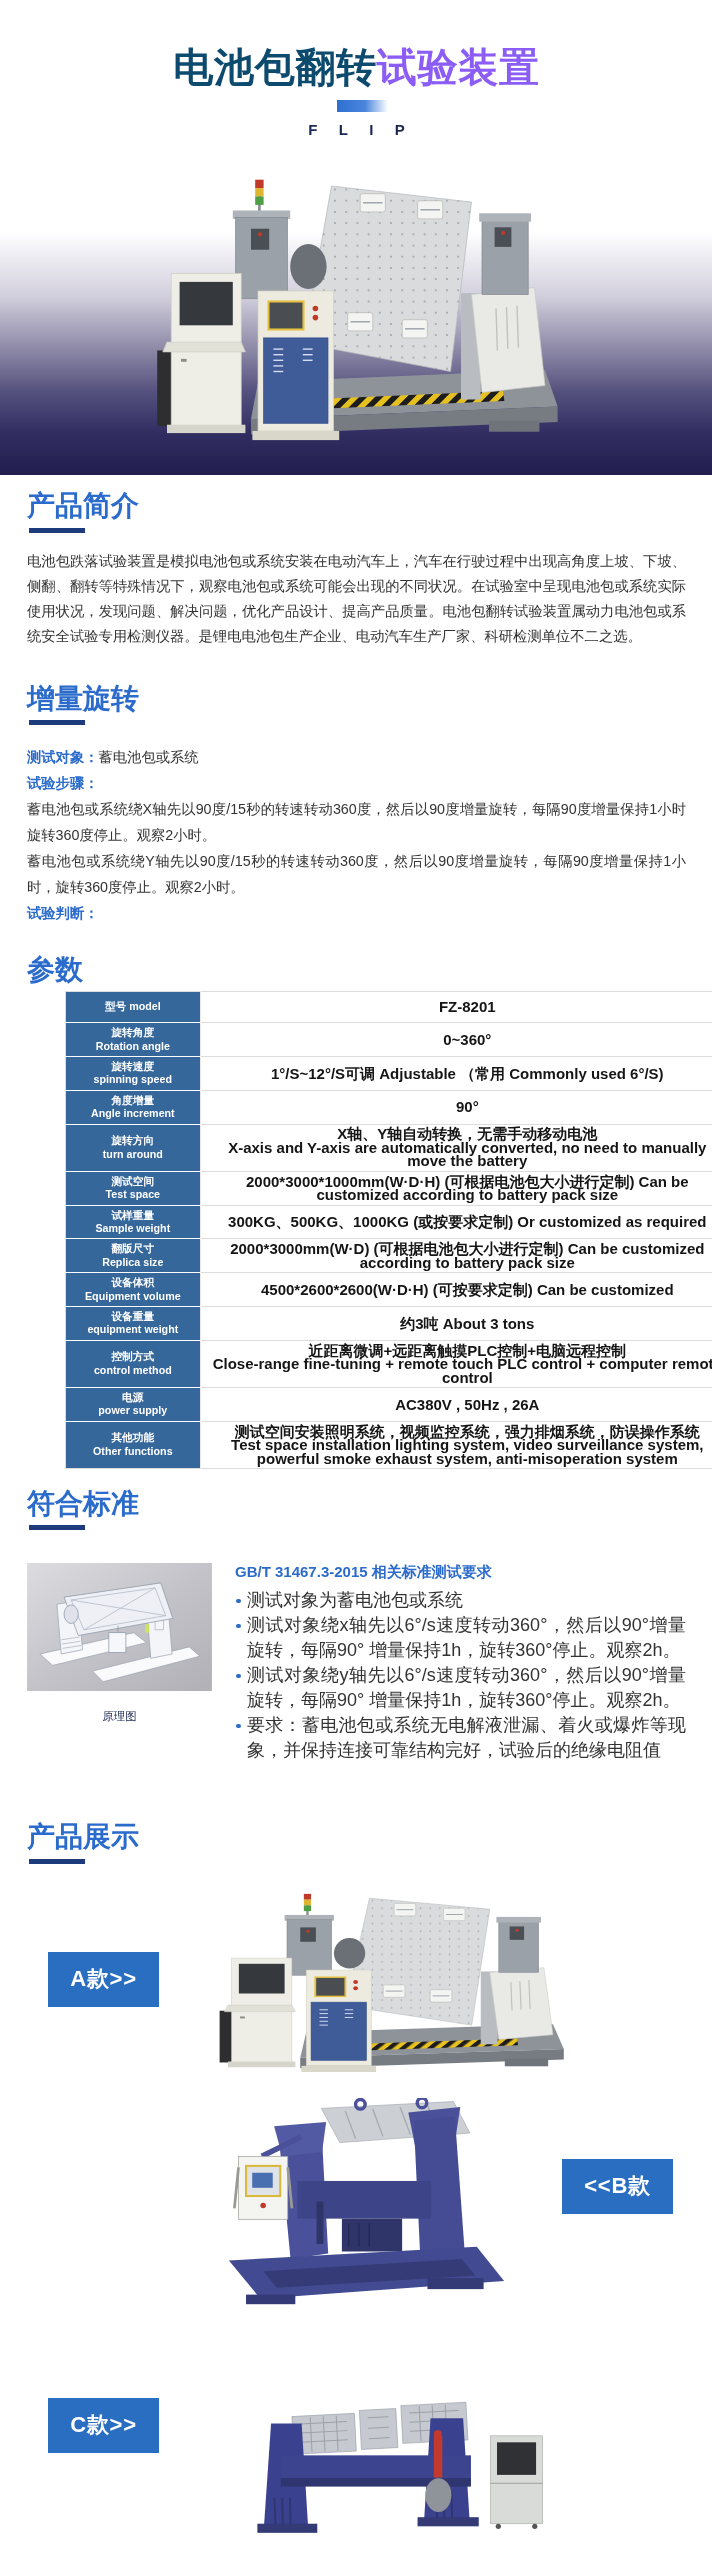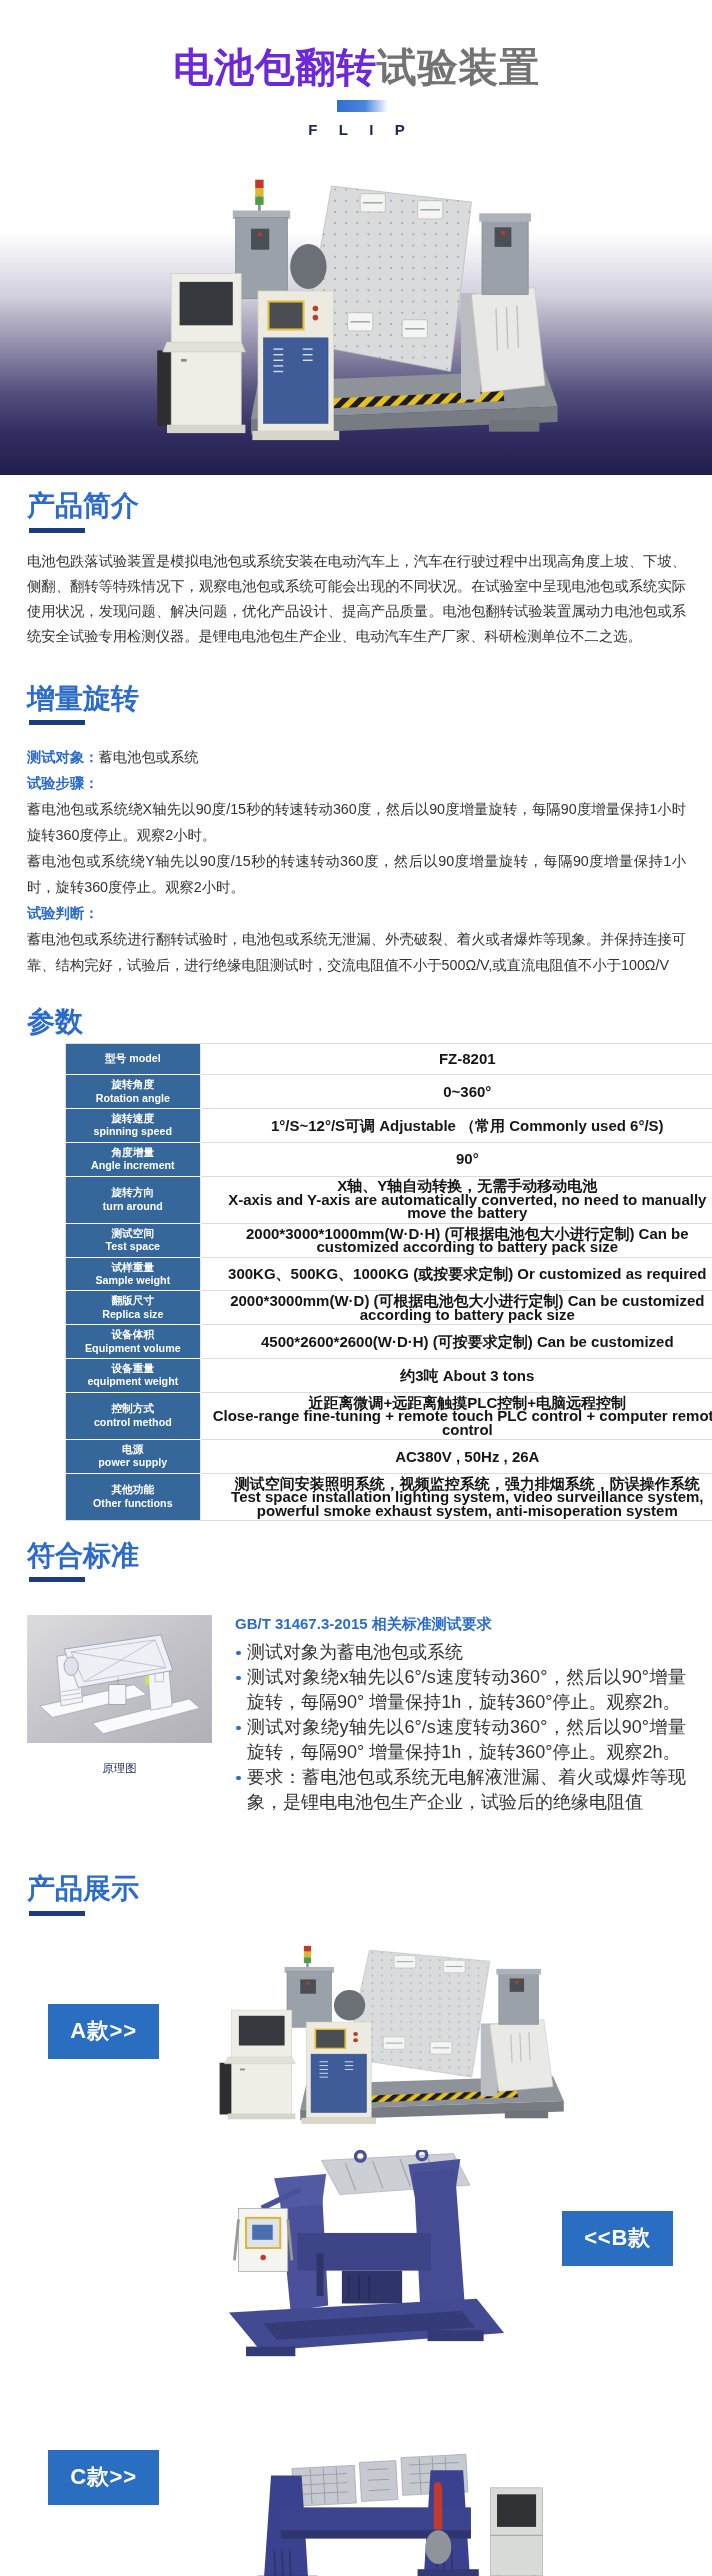--- a/index.html
+++ b/index.html
@@ -2,22 +2,22 @@
 <html style="font-size:11.4px"><head>
 <meta charset="utf-8">
 <style>
   html,body{margin:0;padding:0;}
   body{width:713px;background:#ffffff;font-family:"Liberation Sans","DejaVu Sans",sans-serif;color:#333;}
   .page{width:713px;height:2576px;position:relative;overflow:hidden;background:#fff;}
 
   
   .hd{padding-top:46px;text-align:center;}
   .hd-title{font-size:40px;font-weight:bold;line-height:43px;letter-spacing:0.7px;}
-  .hd-title .hl{color:#6d28d9;}
-  .hd-title .rest{color:#737373;}
+  .hd-title .hl{color:#0c4a6e;}
+  .hd-title .rest{color:#8b5cf6;}
   .hd-bar{width:51px;height:11.4px;margin:11.4px auto 0;margin-left:337px;background:linear-gradient(90deg,#2e6fd0 0%,#4a85dd 55%,rgba(255,255,255,0) 100%);}
   .hd-sub{margin-top:9.3px;font-size:15px;font-weight:bold;color:#1b2a55;letter-spacing:21.4px;padding-left:21.4px;}
 
   
   .hero{margin-top:15.7px;height:321px;position:relative;
     background:linear-gradient(180deg,#ffffff 0%,#ffffff 24%,#d3d0de 44%,#908ca9 60%,#55517e 74%,#312d61 87%,#211e4e 100%);}
   .hero svg{position:absolute;left:153px;top:21.4px;}
 
   
   .sec-title{font-size:28px;font-weight:bold;color:#2b6bcb;margin:0 0 0 27px;line-height:26px;}
@@ -168,21 +168,20 @@
 
   <div class="sec" style="margin-top:37px;">
     <h2 class="sec-title">增量旋转</h2>
     <div class="sec-bar"></div>
     <div class="t-lines" id="test-lines">
         <p class="t-line"><span class="t-label">测试对象：</span>蓄电池包或系统</p>
         <p class="t-line"><span class="t-label">试验步骤：</span></p>
         <p class="t-line">蓄电池包或系统绕X轴先以90度/15秒的转速转动360度，然后以90度增量旋转，每隔90度增量保持1小时旋转360度停止。观察2小时。</p>
         <p class="t-line">蓄电池包或系统绕Y轴先以90度/15秒的转速转动360度，然后以90度增量旋转，每隔90度增量保持1小时，旋转360度停止。观察2小时。</p>
         <p class="t-line"><span class="t-label">试验判断：</span></p>
-        <p class="t-line">蓄电池包或系统进行翻转试验时，电池包或系统无泄漏、外壳破裂、着火或者爆炸等现象。并保持连接可靠、结构完好，试验后，进行绝缘电阻测试时，交流电阻值不小于500Ω/V,或直流电阻值不小于100Ω/V</p>
       </div>
   </div>
 
   <div class="sec" style="margin-top:31px;">
     <h2 class="sec-title">参数</h2>
     <table class="params">
       <tbody id="param-tbody">
           <tr>
             <th>
               <div>型号  model</div>
@@ -340,21 +339,21 @@
           <rect x="166" y="86" width="6" height="12" fill="#cce36a"></rect>
         </svg>
         <div class="std-caption">原理图</div>
       </div>
       <div class="std-right">
         <h3 class="std-heading">GB/T 31467.3-2015  相关标准测试要求</h3>
         <ul class="std-bullets" id="std-bullets">
             <li>测试对象为蓄电池包或系统</li>
             <li>测试对象绕x轴先以6°/s速度转动360°，然后以90°增量旋转，每隔90° 增量保持1h，旋转360°停止。观察2h。</li>
             <li>测试对象绕y轴先以6°/s速度转动360°，然后以90°增量旋转，每隔90° 增量保持1h，旋转360°停止。观察2h。</li>
-            <li>要求：蓄电池包或系统无电解液泄漏、着火或爆炸等现象，是锂电电池包生产企业，试验后的绝缘电阻值</li>
+            <li>要求：蓄电池包或系统无电解液泄漏、着火或爆炸等现象，并保持连接可靠结构完好，试验后的绝缘电阻值</li>
           </ul>
       </div>
     </div>
   </div>
 
   <div class="sec" style="margin-top:61px;">
     <h2 class="sec-title">产品展示</h2>
     <div class="sec-bar"></div>
 
     <div class="show-row row-a">

